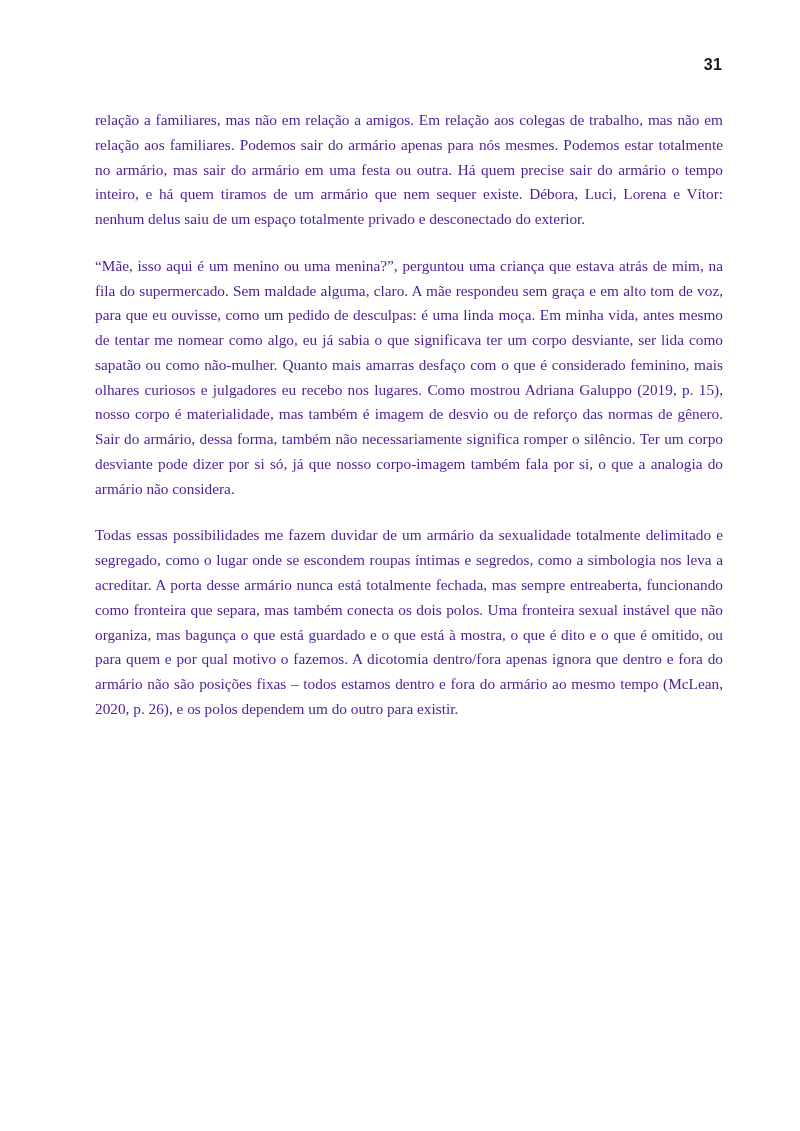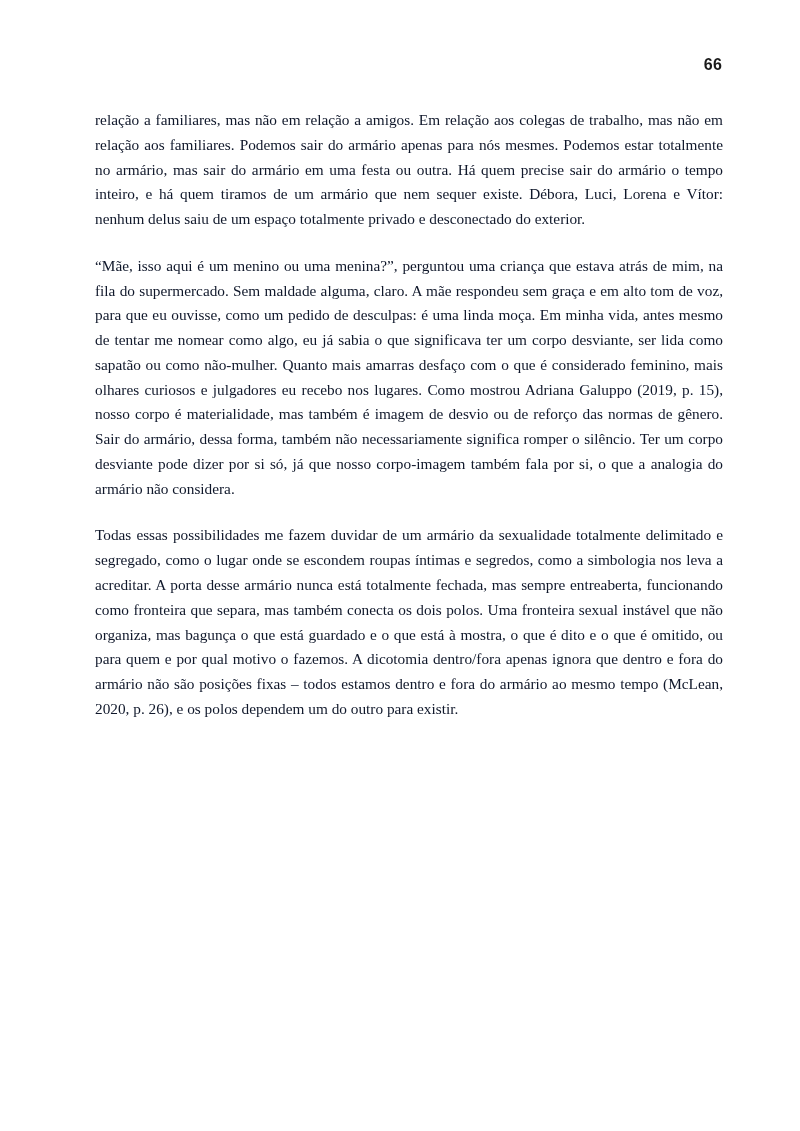--- a/index.html
+++ b/index.html
@@ -38,32 +38,32 @@
     left: 95px;
     width: 628px;
   }
   .para {
     margin: 0 0 22px 0;
     font-size: 15.3px;
     line-height: 1.62;
     text-align: justify;
     text-justify: inter-word;
     hyphens: manual;
-    color: #0f172a;
+    color: #4c1d95;
   }
   .para:last-child {
     margin-bottom: 16px;
   }
 </style>
 </head>
 <body>
 
 <div class="page">
 
-  <div class="page-number">66</div>
+  <div class="page-number">31</div>
 
   <div class="content">
     <p class="para">relação a familiares, mas não em relação a amigos. Em relação aos colegas de trabalho, mas não em relação aos familiares. Podemos sair do armário apenas para nós mesmes. Podemos estar totalmente no armário, mas sair do armário em uma festa ou outra. Há quem precise sair do armário o tempo inteiro, e há quem tiramos de um armário que nem sequer existe. Débora, Luci, Lorena e Vítor: nenhum delus saiu de um espaço totalmente privado e desconectado do exterior.</p>
     <p class="para">“Mãe, isso aqui é um menino ou uma menina?”, perguntou uma criança que estava atrás de mim, na fila do supermercado. Sem maldade alguma, claro. A mãe respondeu sem graça e em alto tom de voz, para que eu ouvisse, como um pedido de desculpas: é uma linda moça. Em minha vida, antes mesmo de tentar me nomear como algo, eu já sabia o que significava ter um corpo desviante, ser lida como sapatão ou como não-mulher. Quanto mais amarras desfaço com o que é considerado feminino, mais olhares curiosos e julgadores eu recebo nos lugares. Como mostrou Adriana Galuppo (2019, p. 15), nosso corpo é materialidade, mas também é imagem de desvio ou de reforço das normas de gênero. Sair do armário, dessa forma, também não necessariamente significa romper o silêncio. Ter um corpo desviante pode dizer por si só, já que nosso corpo-imagem também fala por si, o que a analogia do armário não considera.</p>
     <p class="para">Todas essas possibilidades me fazem duvidar de um armário da sexualidade totalmente delimitado e segregado, como o lugar onde se escondem roupas íntimas e segredos, como a simbologia nos leva a acreditar. A porta desse armário nunca está totalmente fechada, mas sempre entreaberta, funcionando como fronteira que separa, mas também conecta os dois polos. Uma fronteira sexual instável que não organiza, mas bagunça o que está guardado e o que está à mostra, o que é dito e o que é omitido, ou para quem e por qual motivo o fazemos. A dicotomia dentro/fora apenas ignora que dentro e fora do armário não são posições fixas – todos estamos dentro e fora do armário ao mesmo tempo (McLean, 2020, p. 26), e os polos dependem um do outro para existir.</p>
   </div>
 
 </div>
 
 </body></html>

